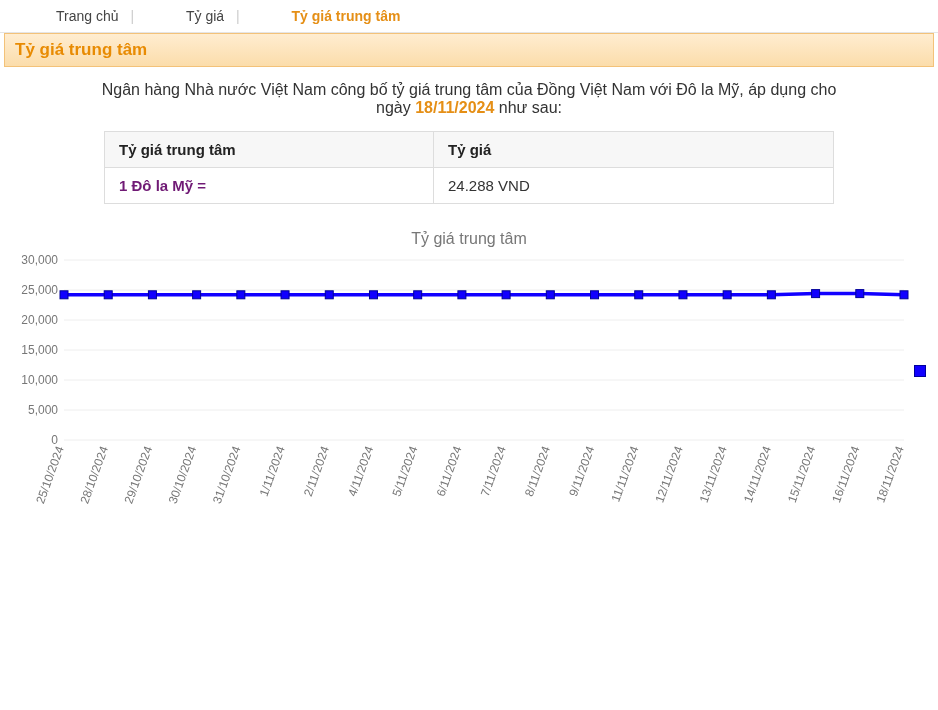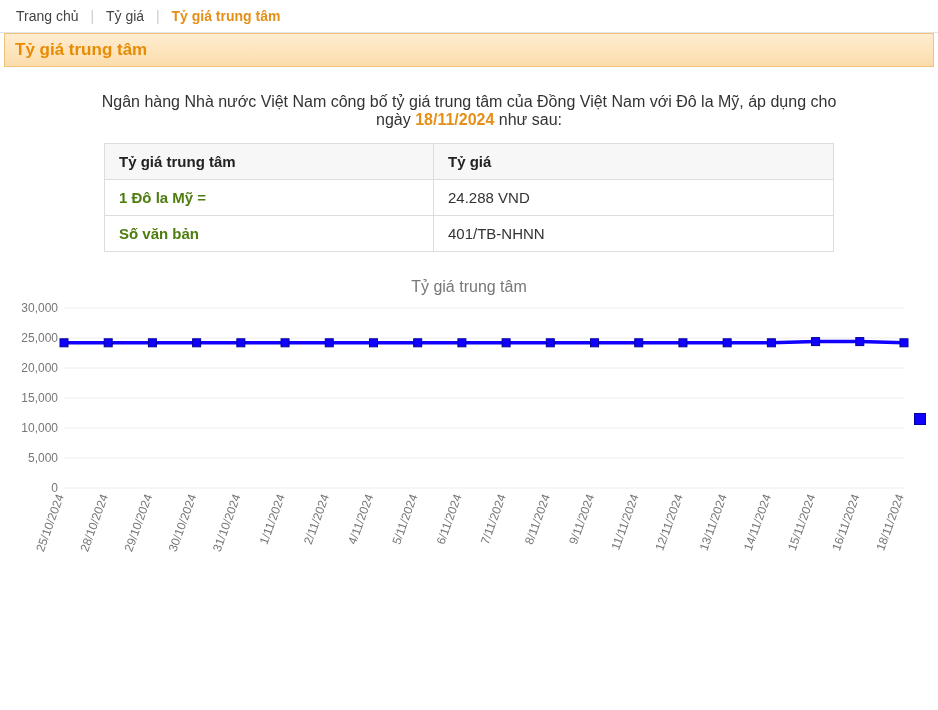--- a/index.html
+++ b/index.html
@@ -15,20 +15,21 @@
   
   .breadcrumb {
     padding: 8px 10px;
     border-bottom: 1px solid #e5e5e5;
     font-size: 14px;
     background: #fff;
   }
   .breadcrumb span.crumb {
     color: #555;
     padding: 0 6px;
+    margin-left: 40px;
   }
   .breadcrumb span.crumb.active {
     color: #e58f16;
     font-weight: 600;
   }
   .breadcrumb span.crumb.link {
     color: #444;
   }
   .breadcrumb span.sep {
     color: #ccc;
@@ -40,21 +41,21 @@
     background: linear-gradient(#ffedd0, #fbddab);
     border: 1px solid #f3c279;
     padding: 6px 10px;
     color: #e88b03;
     font-weight: 700;
     font-size: 17px;
     margin: 0 4px;
   }
 
   .content-wrap {
-    padding: 18px 50px 10px 50px;
+    padding: 6px 50px 10px 50px;
   }
 
   .announce {
     text-align: center;
     font-size: 16px;
     padding: 8px 40px 14px;
     color: #333;
   }
   .announce .date-em {
     color: #e58f16;
@@ -74,21 +75,21 @@
     text-align: left;
     font-size: 15px;
   }
   table.rate-table th {
     background: #f7f7f7;
     font-weight: 700;
     color: #222;
   }
   table.rate-table td.label-cell {
     font-weight: 700;
-    color: #4d7c0f;
+    color: #701a75;
     width: 300px;
   }
 
   
   .chart-title {
     text-align: center;
     color: #777;
     font-size: 16px;
     margin: 6px 0 2px;
   }
@@ -133,24 +134,20 @@
     <thead>
       <tr>
         <th>Tỷ giá trung tâm</th>
         <th>Tỷ giá</th>
       </tr>
     </thead>
     <tbody>
       <tr>
         <td class="label-cell">1 Đô la Mỹ =</td>
         <td>24.288 VND</td>
-      </tr>
-      <tr>
-        <td class="label-cell">Số văn bản</td>
-        <td>401/TB-NHNN</td>
       </tr>
     </tbody>
   </table>
 </div>
 
 <div class="chart-title">Tỷ giá trung tâm</div>
 <div class="chart-shell">
   <svg id="chart-svg" width="928" height="320">
       <line x1="58" y1="190" x2="898" y2="190" stroke="#eee" stroke-width="1"></line>
       <text x="52" y="194" text-anchor="end" font-size="12" fill="#777" font-family="Arial">0</text>

